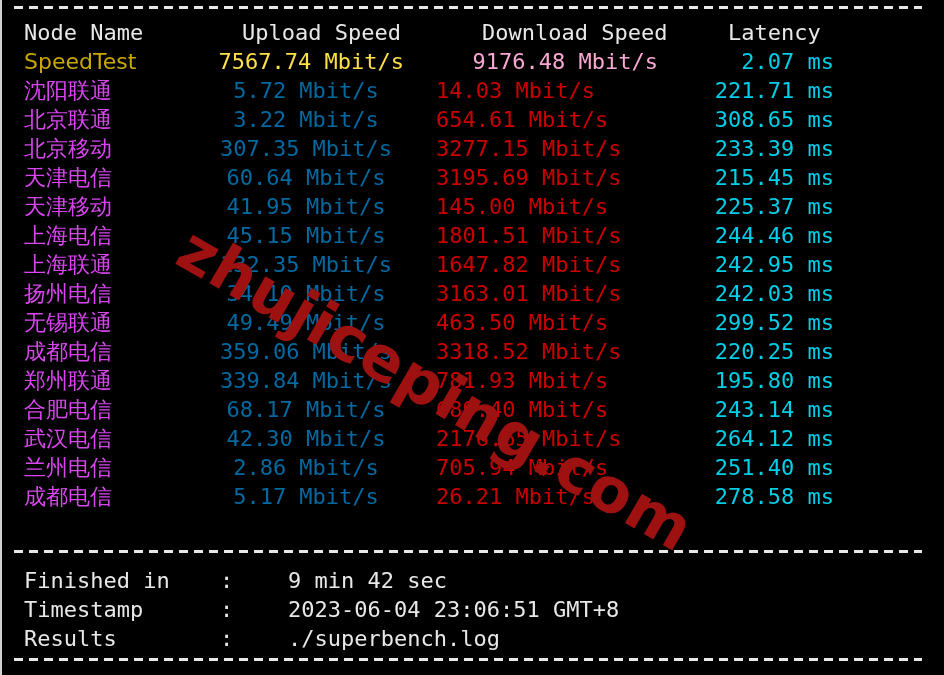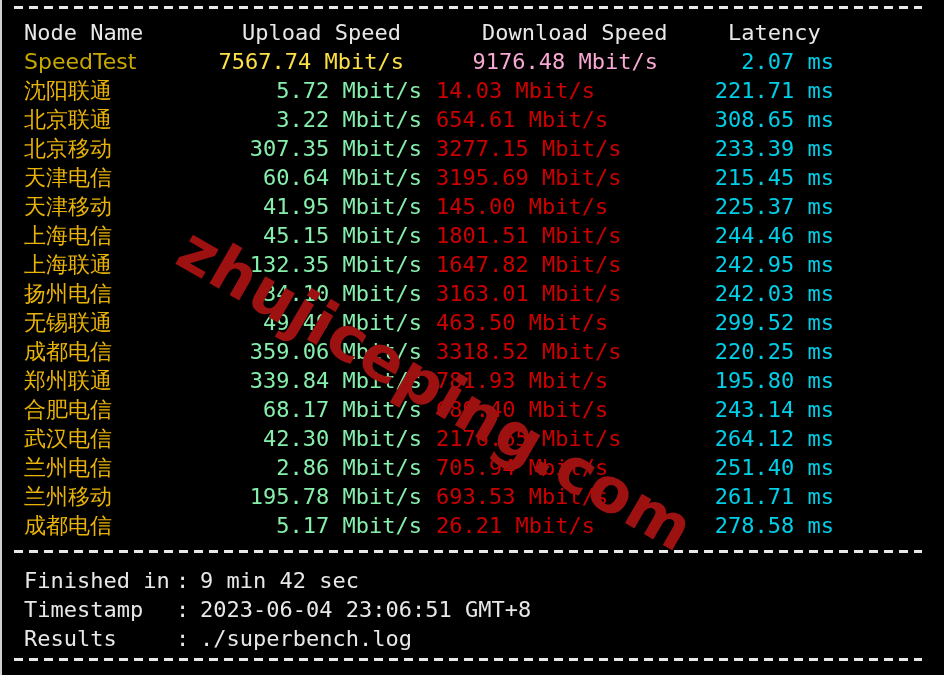--- a/index.html
+++ b/index.html
@@ -92,27 +92,27 @@
   thead th {
     color: #e8e8e8;
     text-align: center;
   }
   thead th.h-node { text-align: left;  padding-left: 22px; }
   thead th.h-up   { text-align: left;  padding-left: 70px; }
   thead th.h-down { text-align: left;  padding-left: 60px; }
   thead th.h-lat  { text-align: left;  padding-left: 56px; }
 
   td.node {
-    color: #eab308;
+    color: #d946ef;
     text-align: left;
     padding-left: 22px;
     font-family: "DejaVu Sans", "Liberation Sans", sans-serif;
     font-size: 22px;
   }
-  td.up   { color: #86efac; text-align: right; padding-left: 18px; }
+  td.up   { color: #0369a1; text-align: center; padding-left: 18px; }
   td.down { color: #cc0000; text-align: left; padding-left: 14px; }
   td.lat  { color: #00cfe8; text-align: right; padding-right: 28px; }
 
   
   tr.speedtest td.node { color: #c8a800; }
   tr.speedtest td.up   { color: #fde047; text-align: right; padding-right: 18px; }
   tr.speedtest td.down { color: #f9a8d4; text-align: right; padding-right: 14px; }
   tr.speedtest td.lat  { color: #00cfe8; text-align: right; padding-right: 28px; }
 
   
@@ -123,20 +123,21 @@
     z-index: 3;
     color: #e8e8e8;
     font-size: 22px;
     line-height: 29px;
   }
   .foot-row {
     display: flex;
     height: 29px;
     align-items: center;
     padding-left: 22px;
+    gap: 44px;
   }
   .foot-label { width: 152px; display: inline-block; }
   .foot-colon { width: 24px; display: inline-block; }
   .foot-value { display: inline-block; }
 </style>
 </head>
 <body>
 
 <div id="terminal">
 
@@ -245,26 +246,20 @@
             <td class="down">2176.65 Mbit/s</td>
             <td class="lat">264.12 ms</td>
           </tr>
           <tr>
             <td class="node">兰州电信</td>
             <td class="up">2.86 Mbit/s</td>
             <td class="down">705.94 Mbit/s</td>
             <td class="lat">251.40 ms</td>
           </tr>
           <tr>
-            <td class="node">兰州移动</td>
-            <td class="up">195.78 Mbit/s</td>
-            <td class="down">693.53 Mbit/s</td>
-            <td class="lat">261.71 ms</td>
-          </tr>
-          <tr>
             <td class="node">成都电信</td>
             <td class="up">5.17 Mbit/s</td>
             <td class="down">26.21 Mbit/s</td>
             <td class="lat">278.58 ms</td>
           </tr>
         </tbody>
     </table>
   </div>
 
   <div class="sep" id="sep-mid"></div>

